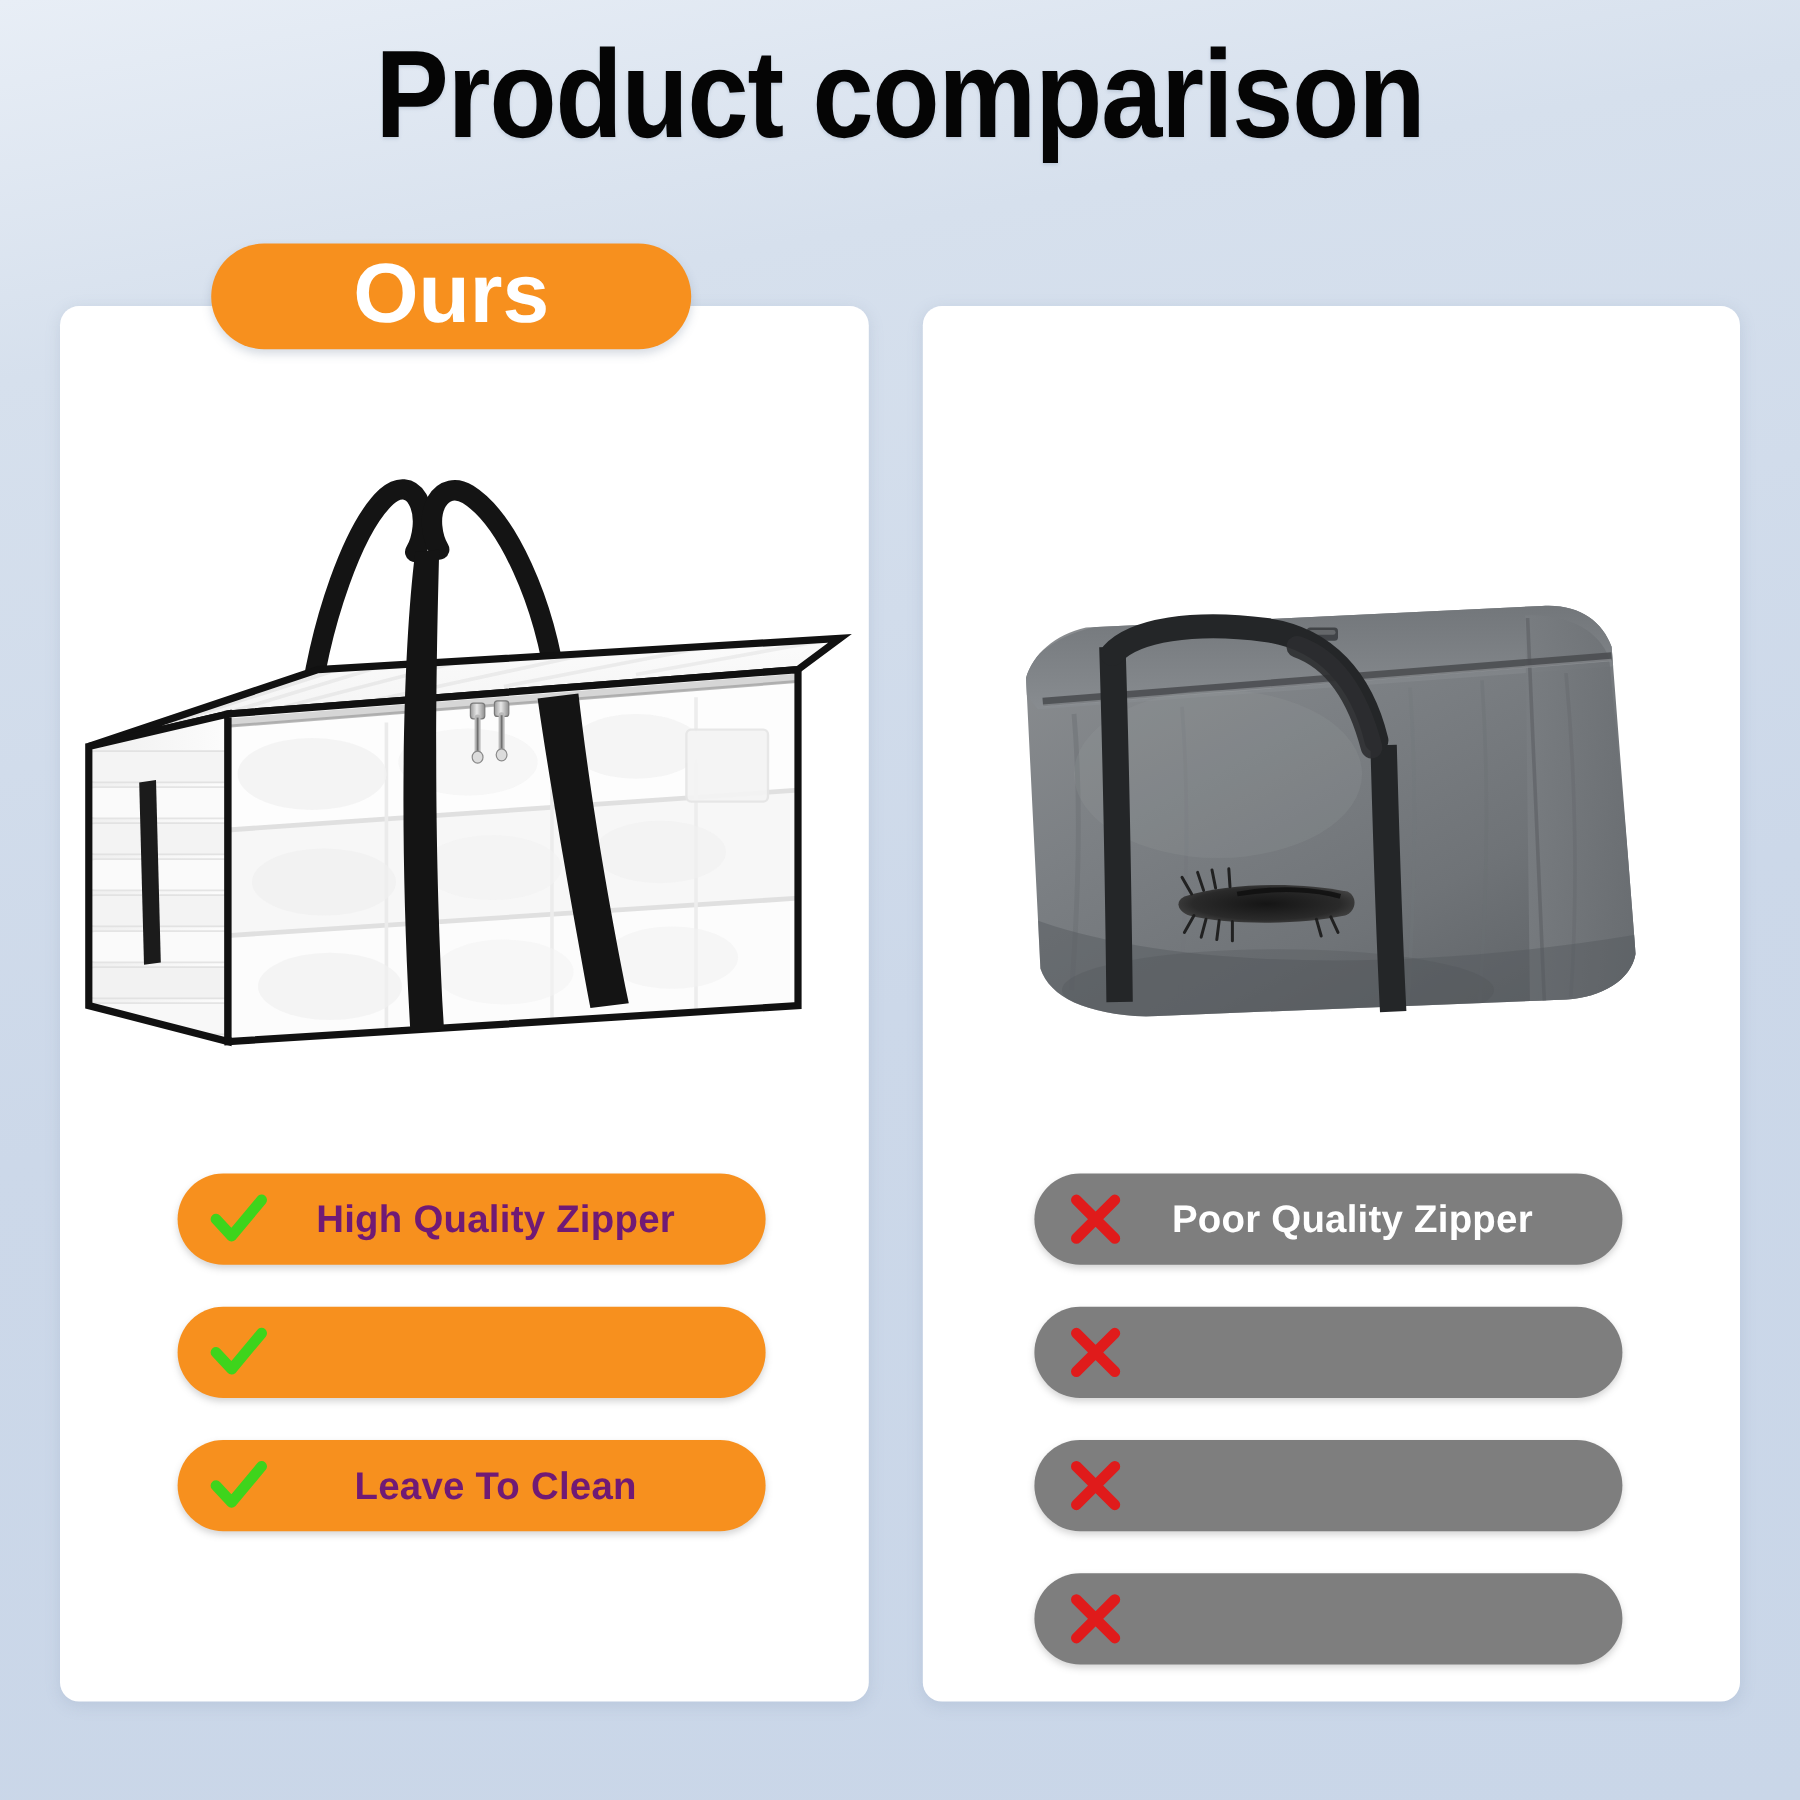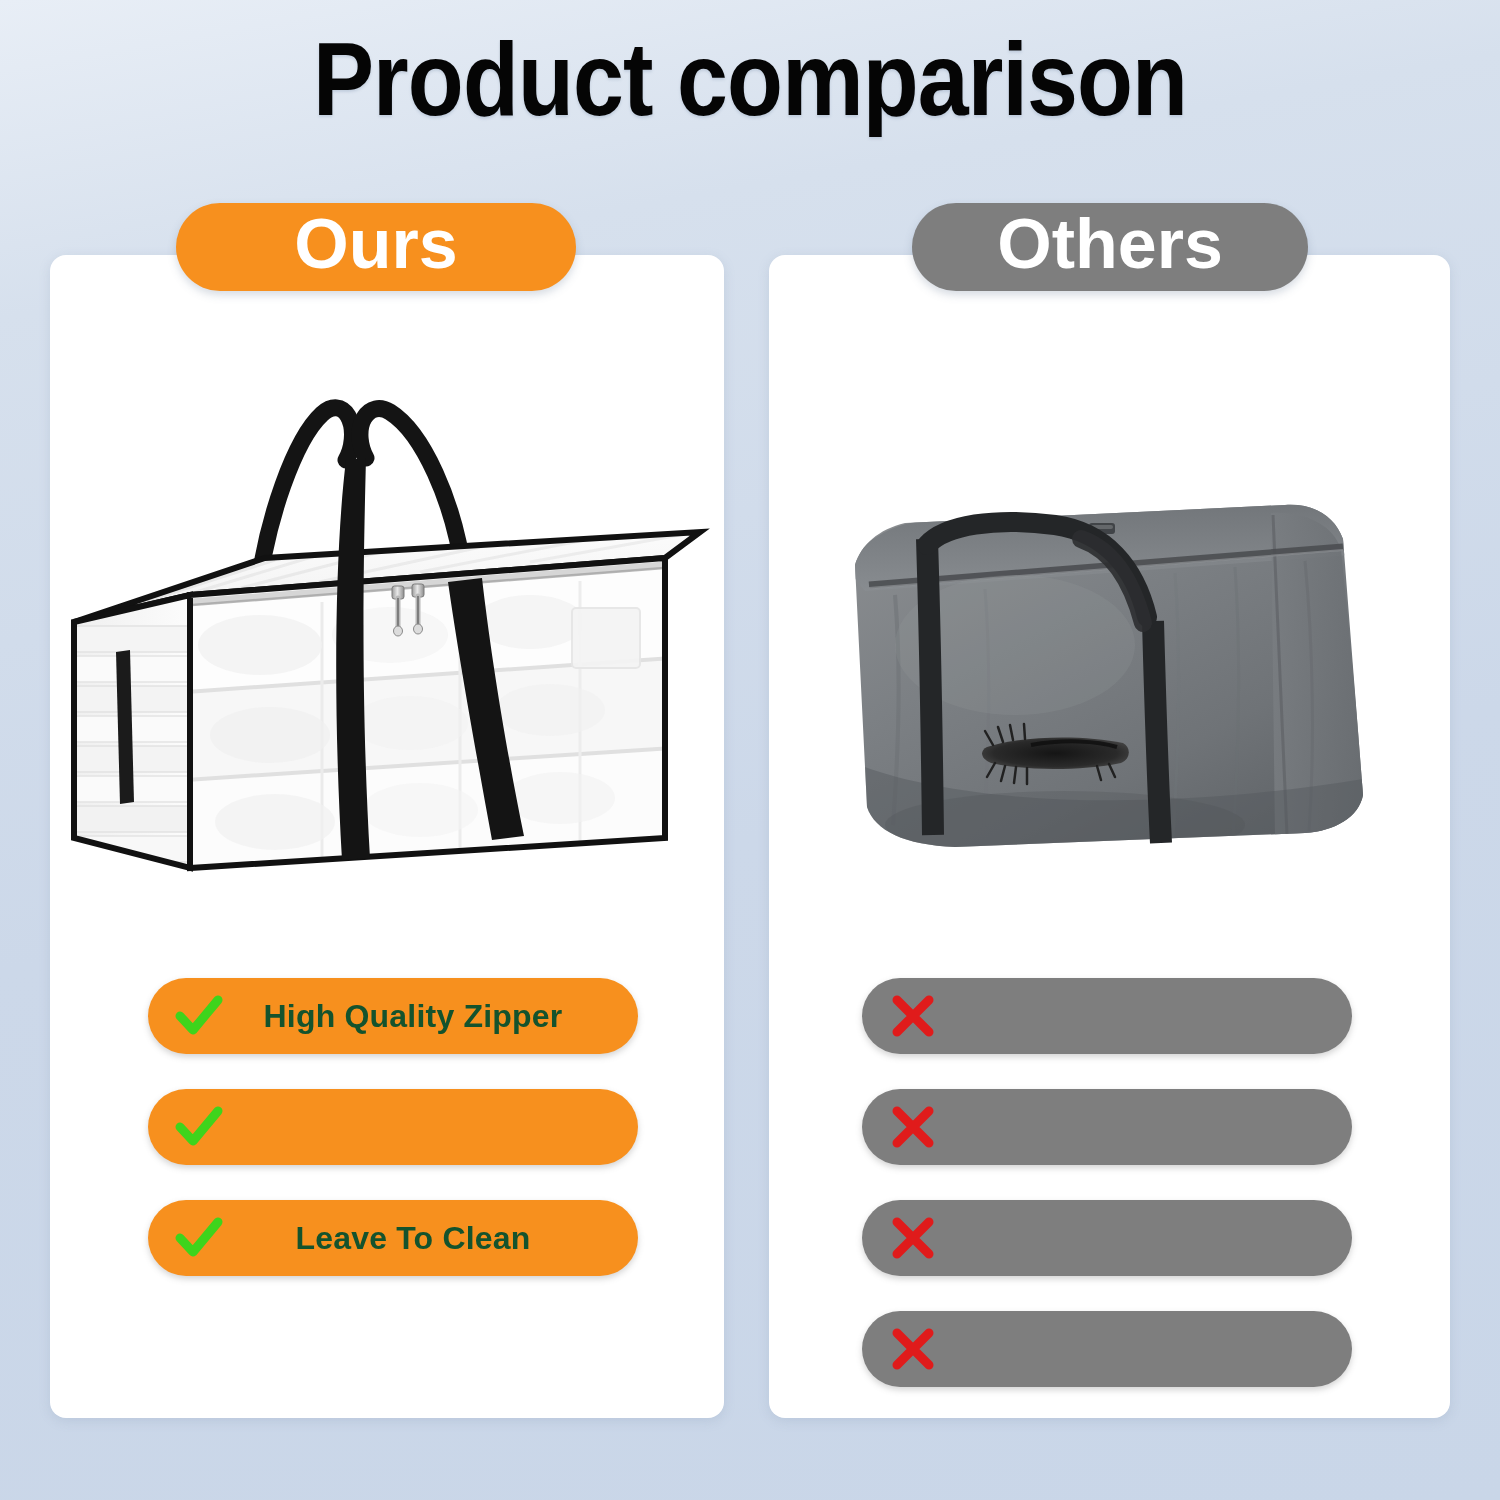--- a/index.html
+++ b/index.html
@@ -67,43 +67,40 @@
   .pill.bad{background:#7e7e7e;}
 
   .pill .mark{
     position:absolute;left:22px;top:50%;transform:translateY(-50%);
     width:58px;height:58px;display:flex;align-items:center;justify-content:center;
   }
   .pill .ptext{
     flex:1;text-align:center;padding-left:58px;padding-right:18px;
     font-weight:bold;font-size:32px;letter-spacing:.2px;
   }
-  .pill.good .ptext{color:#14532d;}
+  .pill.good .ptext{color:#701a75;}
   .pill.bad .ptext{color:#ffffff;}
 
   
   
   svg{display:block;}
 </style>
 </head>
 <body>
 
 <div class="page">
 
   <div class="title">Product comparison</div>
 
   <div class="card left"></div>
 
   <div class="card right"></div>
 
   <div class="badge ours">
     <span class="btxt">Ours</span>
-  </div>
-  <div class="badge others">
-    <span class="btxt">Others</span>
   </div>
 
   <div class="product left">
     <svg viewBox="0 0 650 530" width="650" height="530">
       <defs>
         <linearGradient id="beddingG" x1="0" y1="0" x2="0" y2="1">
           <stop offset="0%" stop-color="#ffffff"></stop>
           <stop offset="50%" stop-color="#f6f6f6"></stop>
           <stop offset="100%" stop-color="#ebebeb"></stop>
         </linearGradient>
@@ -335,20 +332,21 @@
     </div>
   </div>
 
   <div class="pills right">
     <div class="pill bad">
       <span class="mark">
         <svg viewBox="0 0 58 58" width="58" height="58">
             <path d="M13,13 L45,45 M45,13 L13,45" fill="none" stroke="#e01b1b" stroke-width="9" stroke-linecap="round"></path>
           </svg>
       </span>
+      <span class="ptext">Poor Quality Zipper</span>
     </div>
     <div class="pill bad">
       <span class="mark">
         <svg viewBox="0 0 58 58" width="58" height="58">
             <path d="M13,13 L45,45 M45,13 L13,45" fill="none" stroke="#e01b1b" stroke-width="9" stroke-linecap="round"></path>
           </svg>
       </span>
     </div>
     <div class="pill bad">
       <span class="mark">

